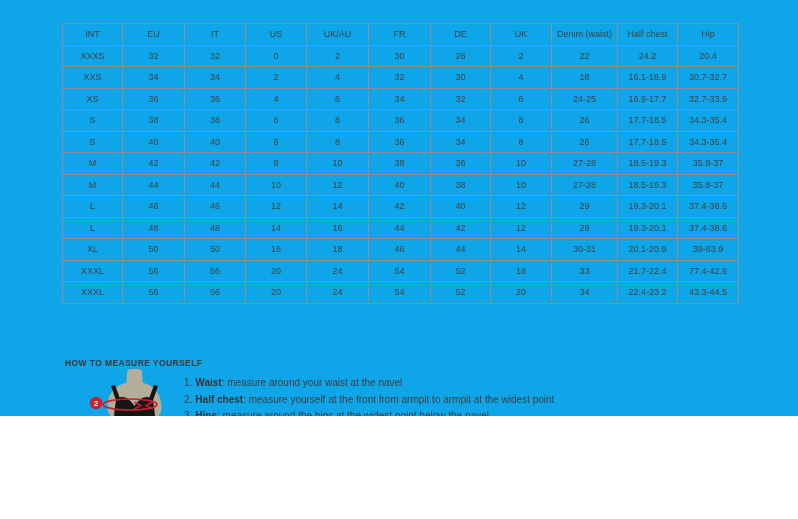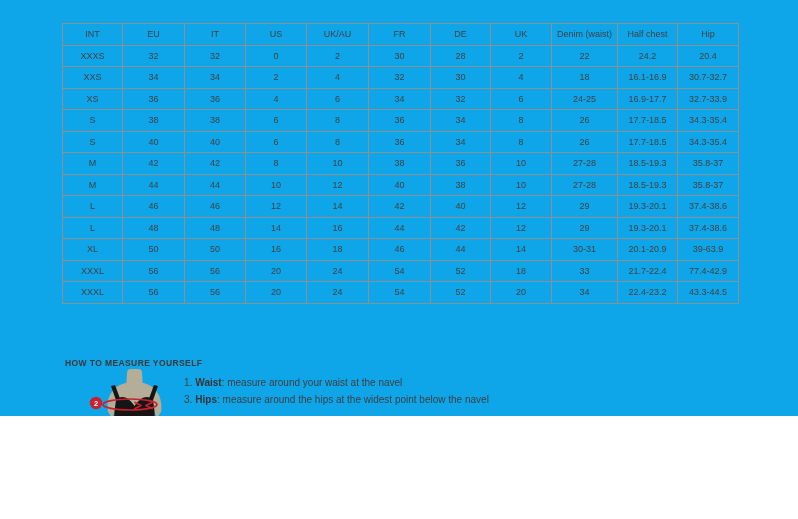--- a/index.html
+++ b/index.html
@@ -274,17 +274,20 @@
       <circle cx="14" cy="84" r="6.2" fill="var(--accent)"></circle>
       <text x="14" y="86.7">3</text>
     </g>
   </svg>
 
   <ul class="measure-list">
     <li>
       <span class="num">1.</span><b>Waist</b><span>: measure around your waist at the navel</span>
     </li>
     <li>
+      <span class="num">2.</span><b>Half chest</b><span>: measure yourself at the front from armpit to armpit at the widest point</span>
+    </li>
+    <li>
       <span class="num">3.</span><b>Hips</b><span>: measure around the hips at the widest point below the navel</span>
     </li>
   </ul>
 
 </div>
 
 </body></html>

